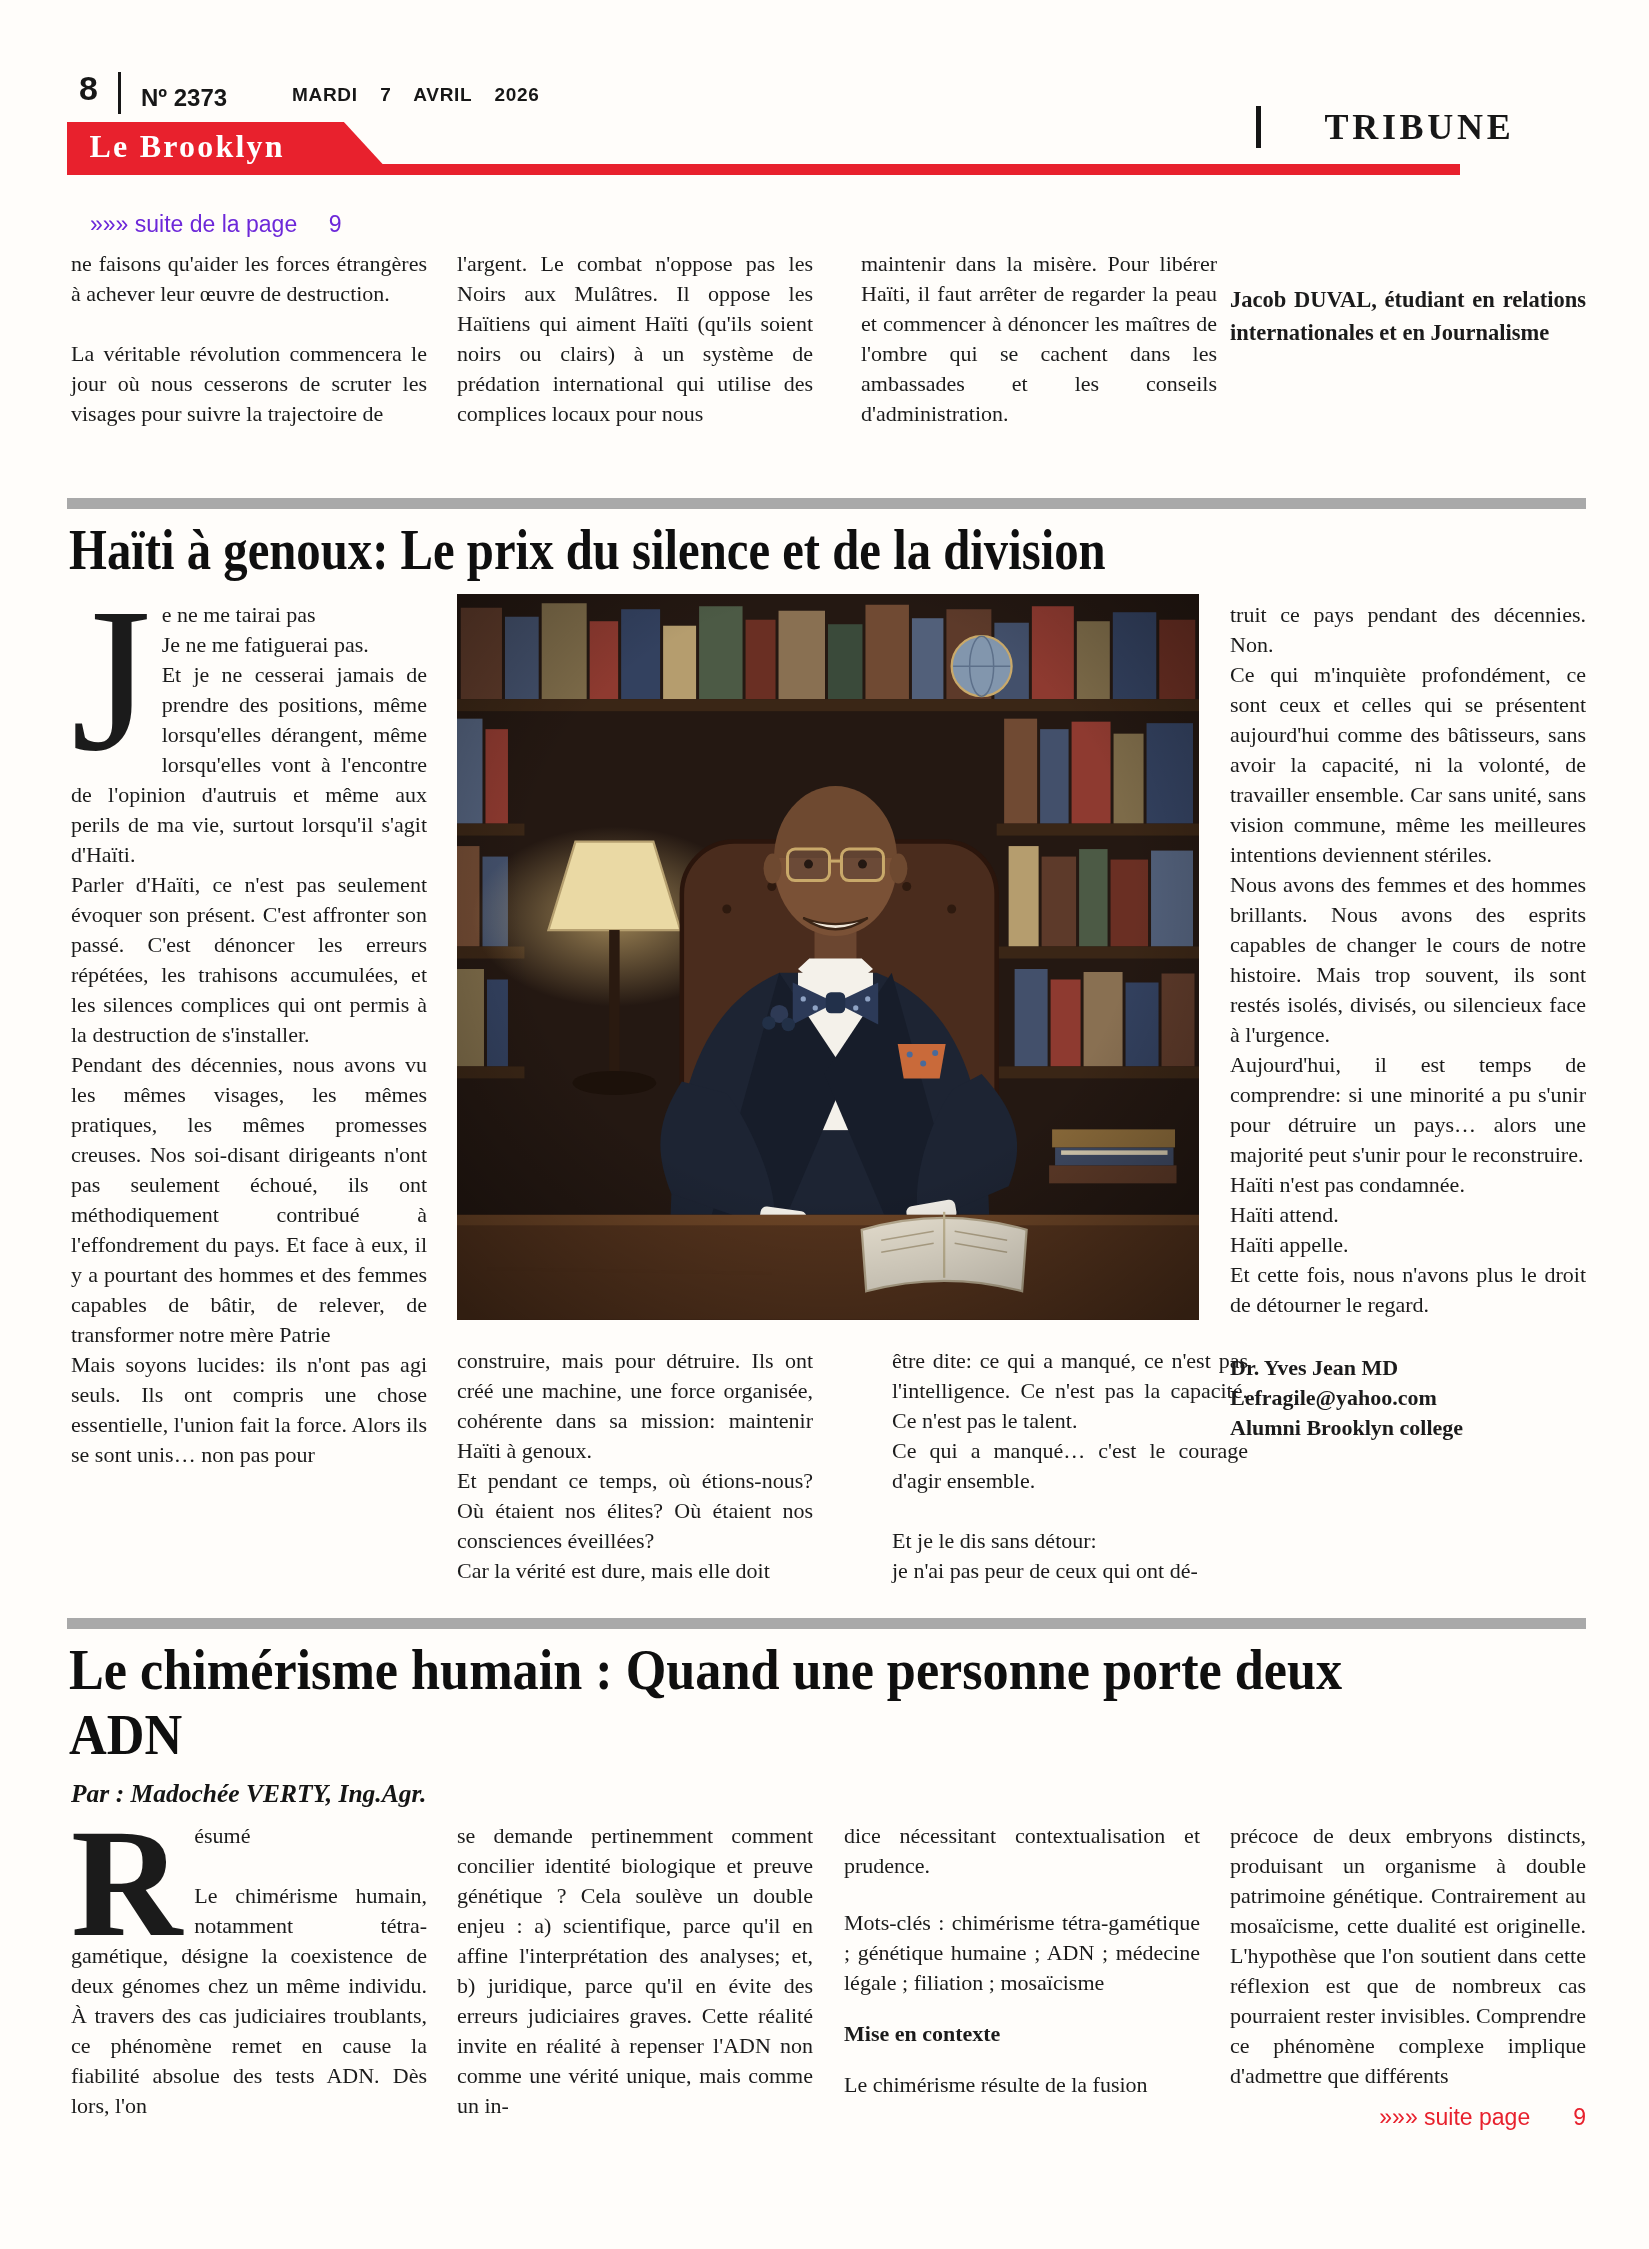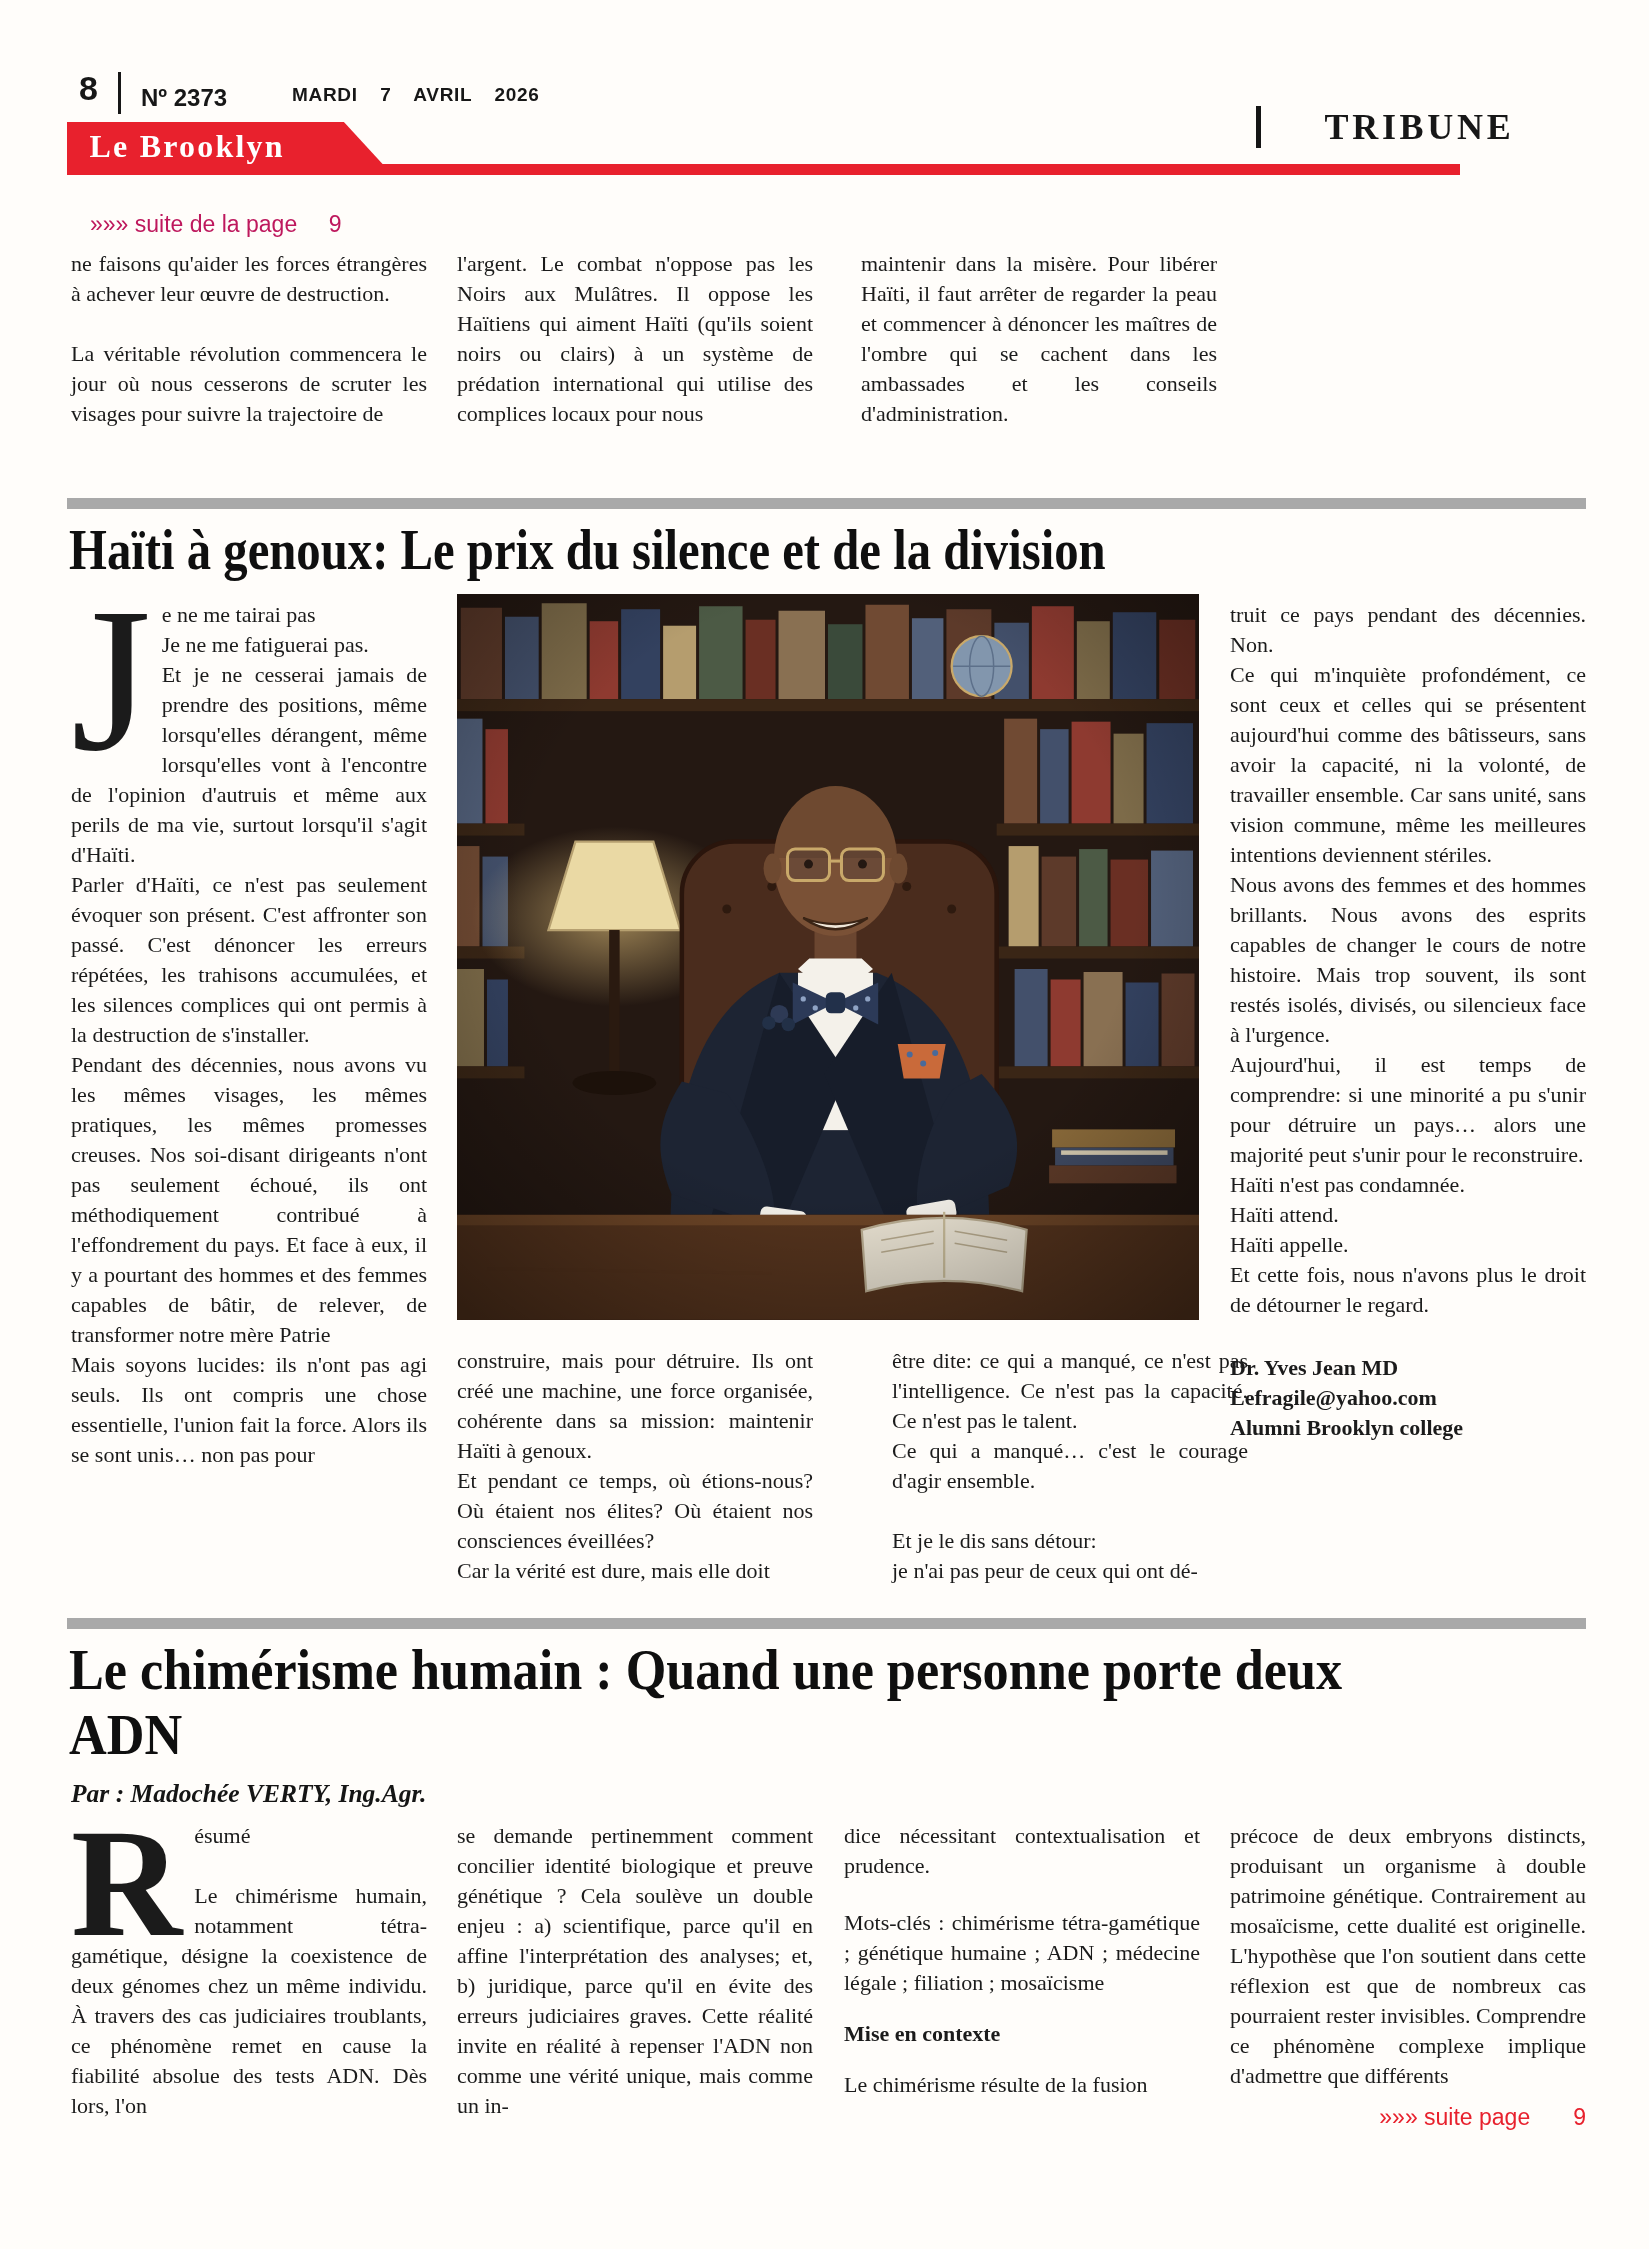--- a/index.html
+++ b/index.html
@@ -11,21 +11,21 @@
   .pagenum{font-family:"Liberation Sans",sans-serif;font-weight:700;font-size:34px;color:#171717;}
   .hdiv{width:3px;height:42px;background:#171717;}
   .issue{font-family:"Liberation Sans",sans-serif;font-weight:700;font-size:24px;color:#171717;}
   .hdate{font-family:"Liberation Sans",sans-serif;font-weight:700;font-size:19px;color:#171717;word-spacing:16.5px;letter-spacing:0.7px;}
   .tribune-wrap{display:flex;align-items:center;gap:64px;}
   .vbar{width:4.5px;height:42px;background:#151515;}
   .tribune{font-family:"Liberation Serif",serif;font-weight:700;font-size:36px;letter-spacing:3.7px;color:#171717;}
   .banner{background:#e8212d;clip-path:polygon(0 0,86% 0,100% 100%,0 100%);display:flex;align-items:center;}
   .banner span{color:#fff;font-weight:700;font-size:32px;letter-spacing:2.2px;padding-left:22.5px;font-family:"Liberation Serif",serif;}
   .redbar{background:#e8212d;}
-  .suite{font-family:"Liberation Sans",sans-serif;font-size:23px;color:#be185d;display:flex;}
+  .suite{font-family:"Liberation Sans",sans-serif;font-size:23px;color:#6d28d9;display:flex;}
   .suite .gap1{margin-left:31.5px;}
 
   
   .col{width:356px;font-size:22px;line-height:30px;text-align:justify;}
   .flow{white-space:pre-line;}
   .jacob{font-size:22.5px;line-height:33px;font-weight:700;}
 
   .graybar{background:#a9a9a9;height:10.5px;width:1519px;}
 
   .headline{font-weight:700;color:#0f0f0f;white-space:nowrap;transform-origin:left center;display:inline-block;}
@@ -73,20 +73,21 @@
   <div class="abs suite" style="left:90px;top:211px;">
     <span>»»» suite de la page</span>
     <span class="gap1">9</span>
   </div>
 
   <div class="abs col flow" style="left:71px;top:249px;">ne faisons qu'aider les forces étrangères à achever leur œuvre de destruction.
 
 La véritable révolution commencera le jour où nous cesserons de scruter les visages pour suivre la trajectoire de</div>
   <div class="abs col flow" style="left:457px;top:249px;">l'argent. Le combat n'oppose pas les Noirs aux Mulâtres. Il oppose les Haïtiens qui aiment Haïti (qu'ils soient noirs ou clairs) à un système de prédation international qui utilise des complices locaux pour nous</div>
   <div class="abs col flow" style="left:861px;top:249px;">maintenir dans la misère. Pour libérer Haïti, il faut arrêter de regarder la peau et commencer à dénoncer les maîtres de l'ombre qui se cachent dans les ambassades et les conseils d'administration.</div>
+  <div class="abs col jacob" style="left:1230px;top:283px;">Jacob DUVAL, étudiant en relations internationales et en Journalisme</div>
 
   <div class="abs graybar" style="left:67px;top:498px;"></div>
 
   <div class="abs" style="left:69px;top:516px;">
     <span class="headline h1a">Haïti à genoux: Le prix du silence et de la division</span>
   </div>
 
   <div class="abs col" style="left:71px;top:600px;">
     <span class="dropcap dc-j">J</span><span class="flow">e ne me tairai pas
 Je ne me fatiguerai pas.

